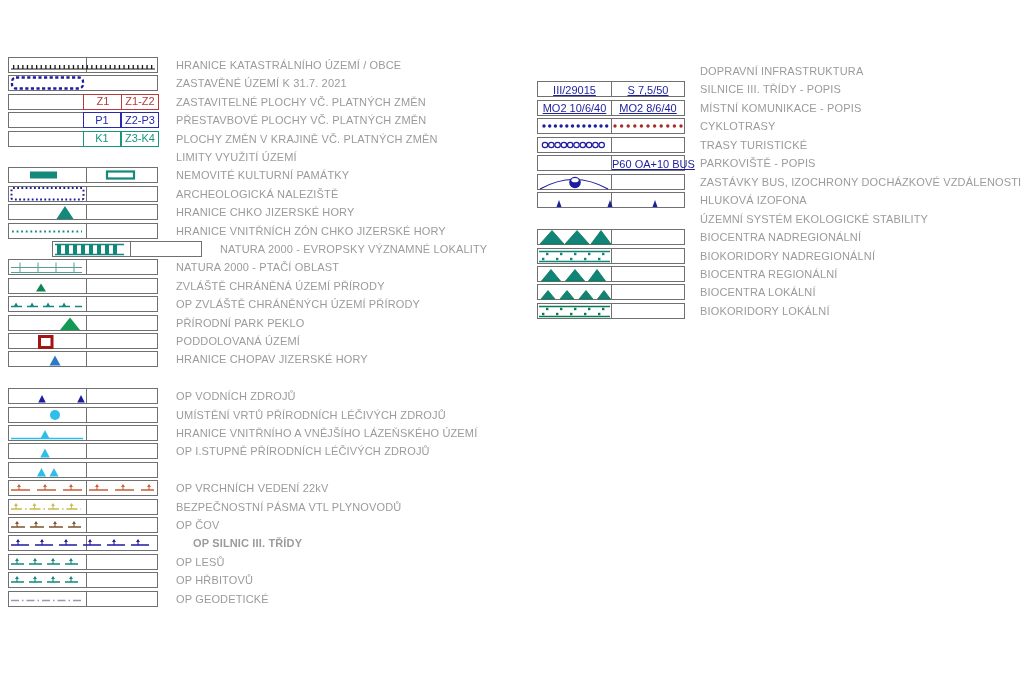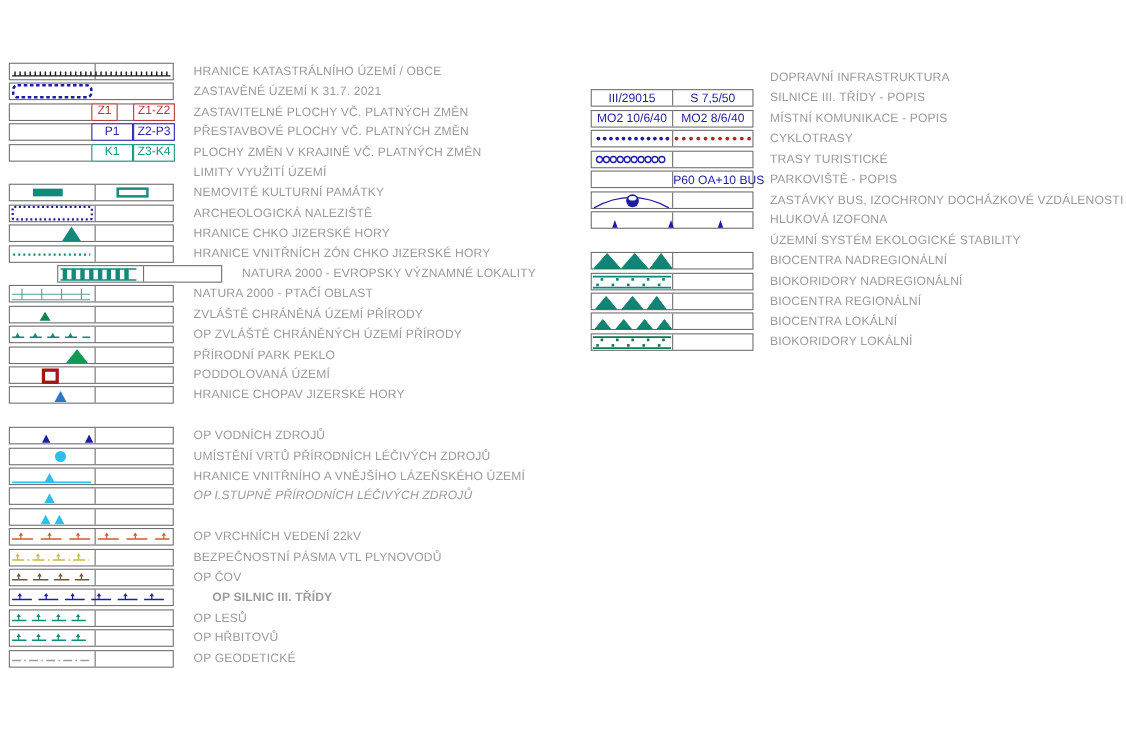--- a/index.html
+++ b/index.html
@@ -19,21 +19,21 @@
     position:absolute;top:1px;font-size:11px;line-height:14px;
     letter-spacing:0.15px;white-space:nowrap;color:#9b9b9b;
   }
   .zone-cell{
     position:absolute;top:-1px;height:16px;box-sizing:border-box;
     border:1.5px solid;background:#fff;display:flex;align-items:center;
     justify-content:center;font-size:11px;line-height:11px;
   }
   .cell-text{
     position:absolute;top:1.5px;font-size:11px;line-height:13px;
-    text-align:center;white-space:nowrap;
+    text-align:center;white-space:nowrap;text-decoration:underline;
   }
 </style>
 </head>
 <body>
 
 <div id="legend">
     <div class="row" style="top: 57px;">
       <div class="sym-box" style="left: 8px; width: 150px;">
         <div class="divider" style="left: 77px;"></div>
         <svg width="150" height="16" viewBox="0 0 150 16">
@@ -76,21 +76,21 @@
     <div class="row" style="top: 75.4px;">
       <div class="sym-box" style="left: 8px; width: 150px;">
         <svg width="150" height="16" viewBox="0 0 150 16">
           <rect x="4" y="2.5" width="71" height="11" rx="4" fill="none" stroke="#1d1d9f" stroke-width="2.3" stroke-dasharray="3.2 2.4"></rect>
         </svg>
       </div>
       <span class="lbl" style="left: 176px; color: rgb(155, 155, 155);">ZASTAVĚNÉ ÚZEMÍ K 31.7. 2021</span>
     </div>
     <div class="row" style="top: 93.8px;">
       <div class="sym-box" style="left: 8px; width: 150px;">
-        <div class="zone-cell" style="left: 74px; width: 24px; border-color: rgb(181, 60, 56); color: rgb(181, 60, 56);">Z1</div>
+        <div class="zone-cell" style="left: 74px; width: 40px; border-color: rgb(181, 60, 56); color: rgb(181, 60, 56);">Z1</div>
         <div class="zone-cell" style="left: 112px; width: 38px; border-color: rgb(181, 60, 56); color: rgb(181, 60, 56);">Z1-Z2</div>
       </div>
       <span class="lbl" style="left: 176px; color: rgb(155, 155, 155);">ZASTAVITELNÉ PLOCHY VČ. PLATNÝCH ZMĚN</span>
     </div>
     <div class="row" style="top: 112.2px;">
       <div class="sym-box" style="left: 8px; width: 150px;">
         <div class="zone-cell" style="left: 74px; width: 38px; border-color: rgb(41, 41, 173); color: rgb(41, 41, 173);">P1</div>
         <div class="zone-cell" style="left: 112px; width: 38px; border-color: rgb(41, 41, 173); color: rgb(41, 41, 173);">Z2-P3</div>
       </div>
       <span class="lbl" style="left: 176px; color: rgb(155, 155, 155);">PŘESTAVBOVÉ PLOCHY VČ. PLATNÝCH ZMĚN</span>
@@ -245,21 +245,21 @@
     <div class="row" style="top: 425px;">
       <div class="sym-box" style="left: 8px; width: 150px;">
         <div class="divider" style="left: 77px;"></div>
         <svg width="150" height="16" viewBox="0 0 150 16">
           <line x1="3" y1="13.5" x2="75" y2="13.5" stroke="#2ebee8" stroke-width="1.6"></line>
           <polygon points="32.5,13.5 41.5,13.5 37,5" fill="#2ebee8"></polygon>
         </svg>
       </div>
       <span class="lbl" style="left: 176px; color: rgb(155, 155, 155);">HRANICE VNITŘNÍHO A VNĚJŠÍHO LÁZEŇSKÉHO ÚZEMÍ</span>
     </div>
-    <div class="row" style="top: 443.4px; font-style: italic;">
+    <div class="row" style="top: 443.4px;">
       <div class="sym-box" style="left: 8px; width: 150px;">
         <div class="divider" style="left: 77px;"></div>
         <svg width="150" height="16" viewBox="0 0 150 16">
           <polygon points="32.25,14.5 41.75,14.5 37,5.5" fill="#2ebee8"></polygon>
         </svg>
       </div>
       <span class="lbl" style="left: 176px; color: rgb(155, 155, 155);">OP I.STUPNĚ PŘÍRODNÍCH LÉČIVÝCH ZDROJŮ</span>
     </div>
     <div class="row" style="top: 461.8px;">
       <div class="sym-box" style="left: 8px; width: 150px;">

